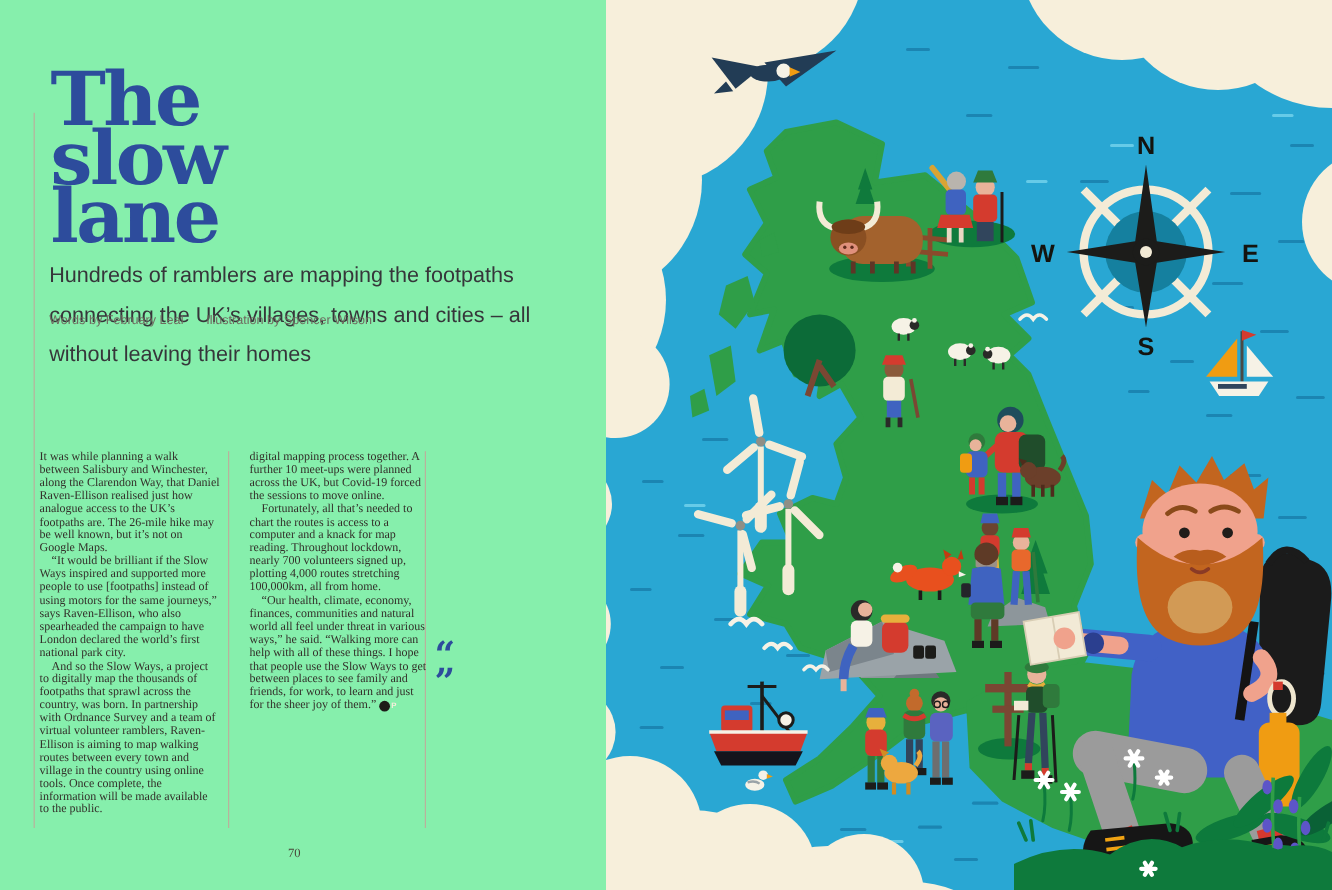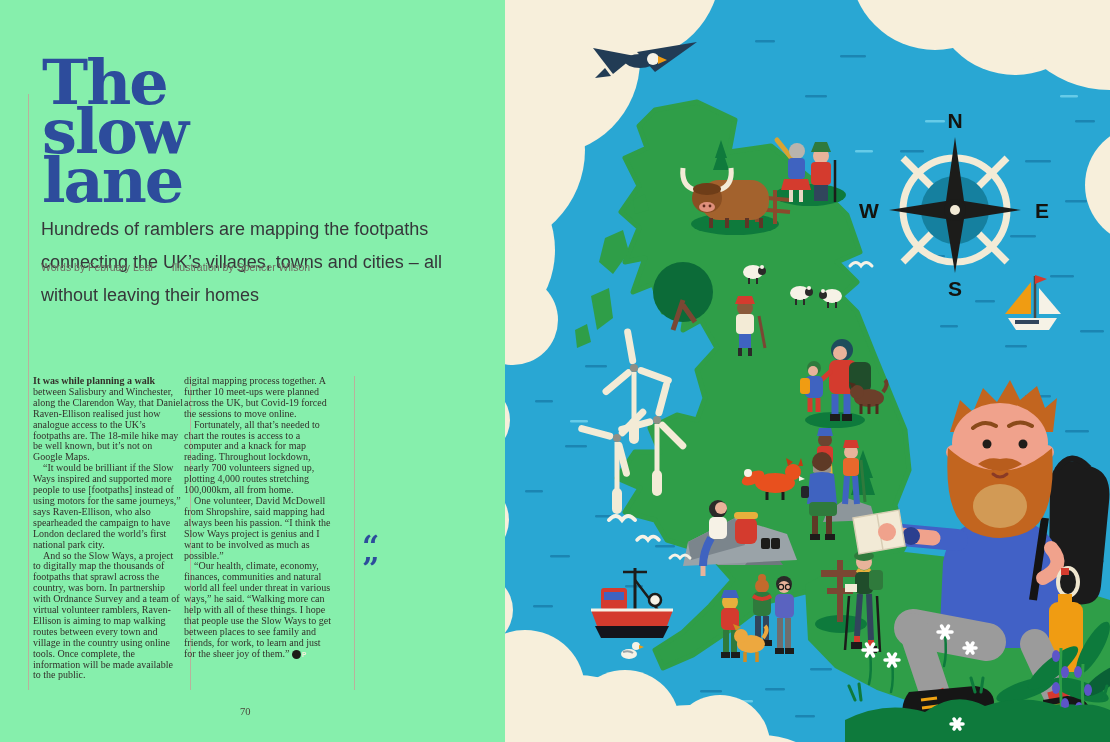--- a/index.html
+++ b/index.html
@@ -15,24 +15,24 @@
          line-height:49px;letter-spacing:-2px;}
   .standfirst{position:absolute;left:41px;top:213px;width:452px;color:#36363a;
               font-family:Liberation Sans, sans-serif;
               font-size:18px;line-height:33px;}
   .byline{position:absolute;left:41px;top:261px;color:#6f6b60;
           font-family:"Liberation Sans","DejaVu Sans",sans-serif;font-size:10.5px;}
   .byline span{margin-right:16px;}
   .col{position:absolute;top:376px;width:150px;color:#33302a;
        font-size:10px;line-height:10.9px;}
   #col-1{left:33px;}
-  #col-2{left:184px;}
+  #col-2{left:208px;}
   .col p{margin:0;}
   .col p + p{text-indent:10px;}
-  .col .lead{font-weight:700;}
+  .col .lead{font-weight:400;}
   .endmark{display:inline-block;width:9px;height:9px;border-radius:50%;
            background:#1d1b18;color:#f7efdb;font-size:6.5px;line-height:9px;
            text-align:center;font-weight:700;vertical-align:baseline;
            font-family:"Liberation Sans",sans-serif;}
   .pull-quote{position:absolute;left:362px;top:536px;width:96px;color:#2d4c9c;
               font-family:"DejaVu Serif",serif;}
   .pq-mark{font-size:30px;font-weight:700;line-height:22px;}
   .pq-text{font-size:14.5px;line-height:15.5px;margin:4px 0 2px 0;}
   .page-number{position:absolute;left:240px;top:706px;width:60px;
                font-size:10.5px;color:#4a4539;}
@@ -55,29 +55,28 @@
   </div>
 
   <div class="standfirst">Hundreds of ramblers are mapping the footpaths connecting the UK’s villages, towns and cities – all without leaving their homes</div>
 
   <div class="byline">
     <span>Words by February Leal</span>
     <span>Illustration by Spencer Wilson</span>
   </div>
 
   <div class="col" id="col-1">
-    <p><span class="lead">It was while planning a walk</span> <span>between Salisbury and Winchester, along the Clarendon Way, that Daniel Raven-Ellison realised just how analogue access to the UK’s footpaths are. The 18-mile hike may be well known, but it’s not on Google Maps.</span></p>
+    <p><span class="lead">It was while planning a walk</span> <span>between Salisbury and Winchester, along the Clarendon Way, that Daniel Raven-Ellison realised just how analogue access to the UK’s footpaths are. The 26-mile hike may be well known, but it’s not on Google Maps.</span></p>
     <p>“It would be brilliant if the Slow Ways inspired and supported more people to use [footpaths] instead of using motors for the same journeys,” says Raven-Ellison, who also spearheaded the campaign to have London declared the world’s first national park city.</p>
     <p>And so the Slow Ways, a project to digitally map the thousands of footpaths that sprawl across the country, was born. In partnership with Ordnance Survey and a team of virtual volunteer ramblers, Raven-Ellison is aiming to map walking routes between every town and village in the country using online tools. Once complete, the information will be made available to the public.</p>
   </div>
 
   <div class="col" id="col-2">
     <p>digital mapping process together. A further 10 meet-ups were planned across the UK, but Covid-19 forced the sessions to move online.</p>
     <p>Fortunately, all that’s needed to chart the routes is access to a computer and a knack for map reading. Throughout lockdown, nearly 700 volunteers signed up, plotting 4,000 routes stretching 100,000km, all from home.</p>
-    <p>One volunteer, David McDowell from Shropshire, said mapping had always been his passion. “I think the Slow Ways project is genius and I want to be involved as much as possible.”</p>
     <p><span>“Our health, climate, economy, finances, communities and natural world all feel under threat in various ways,” he said. “Walking more can help with all of these things. I hope that people use the Slow Ways to get between places to see family and friends, for work, to learn and just for the sheer joy of them.”</span> <span class="endmark">P</span></p>
   </div>
 
   <div class="pull-quote">
     <div class="pq-mark">“</div>
     <div class="pq-mark">”</div>
   </div>
 
   <div class="page-number">70</div>
 

